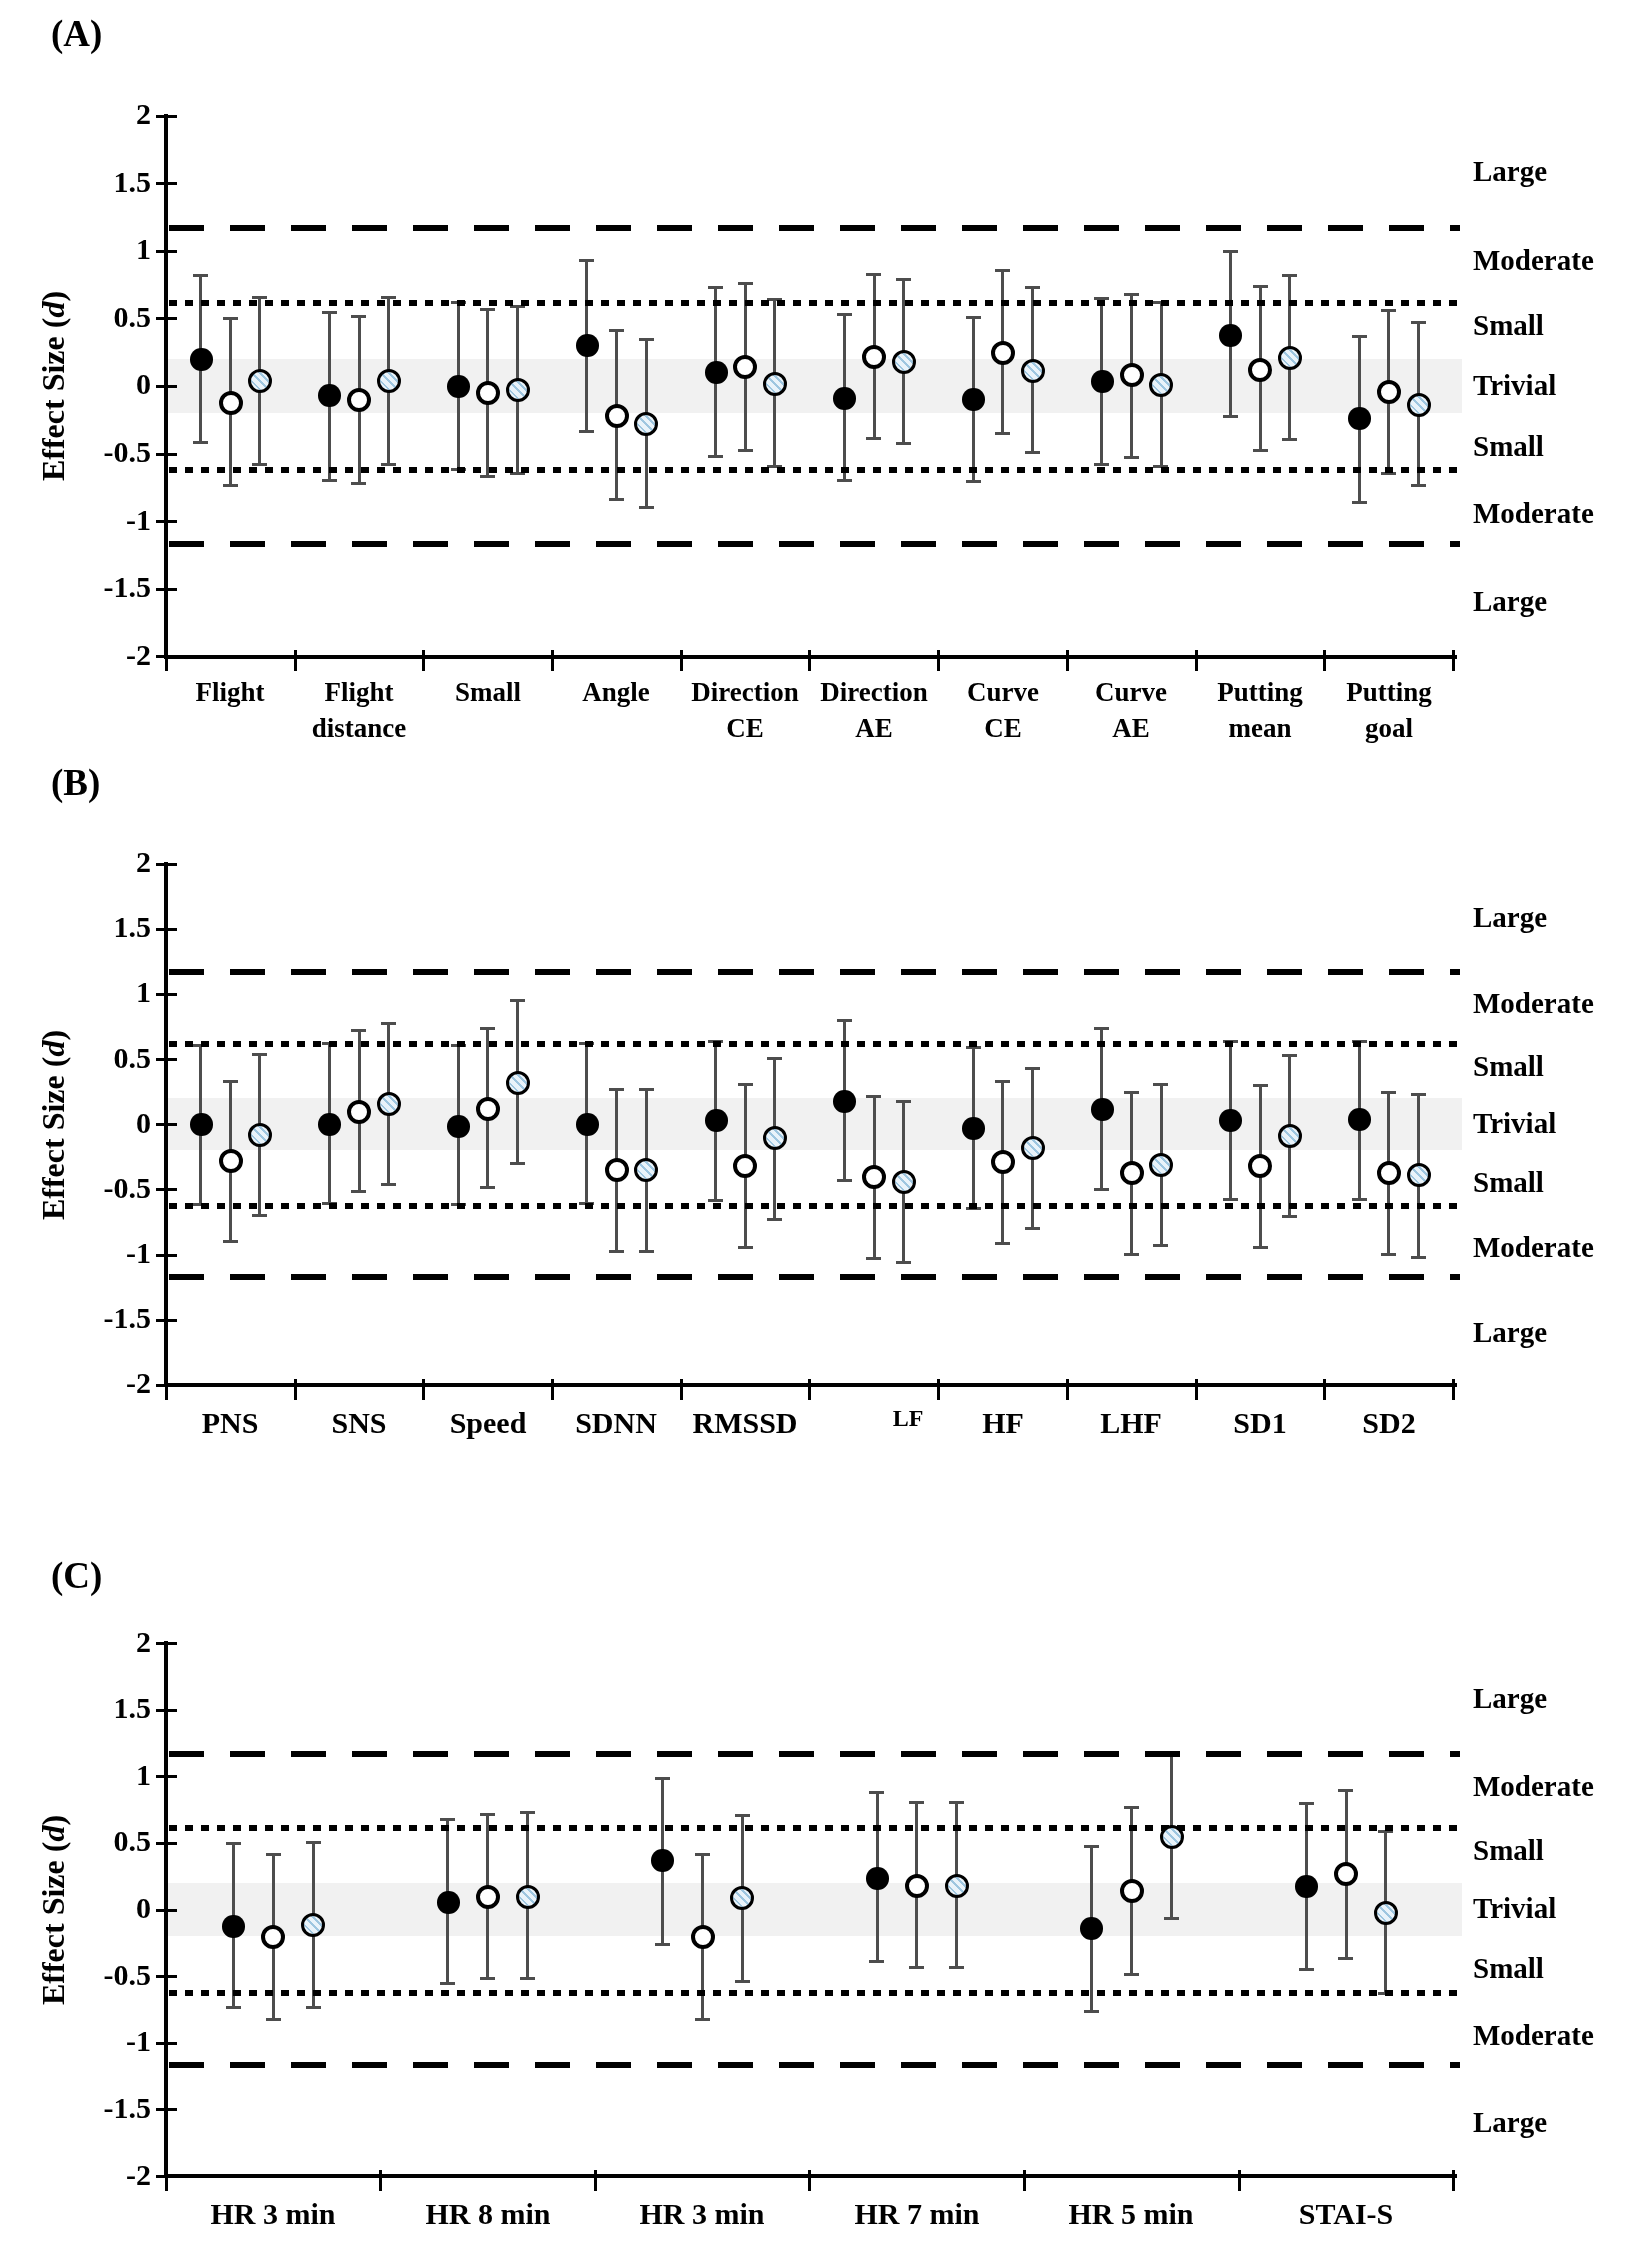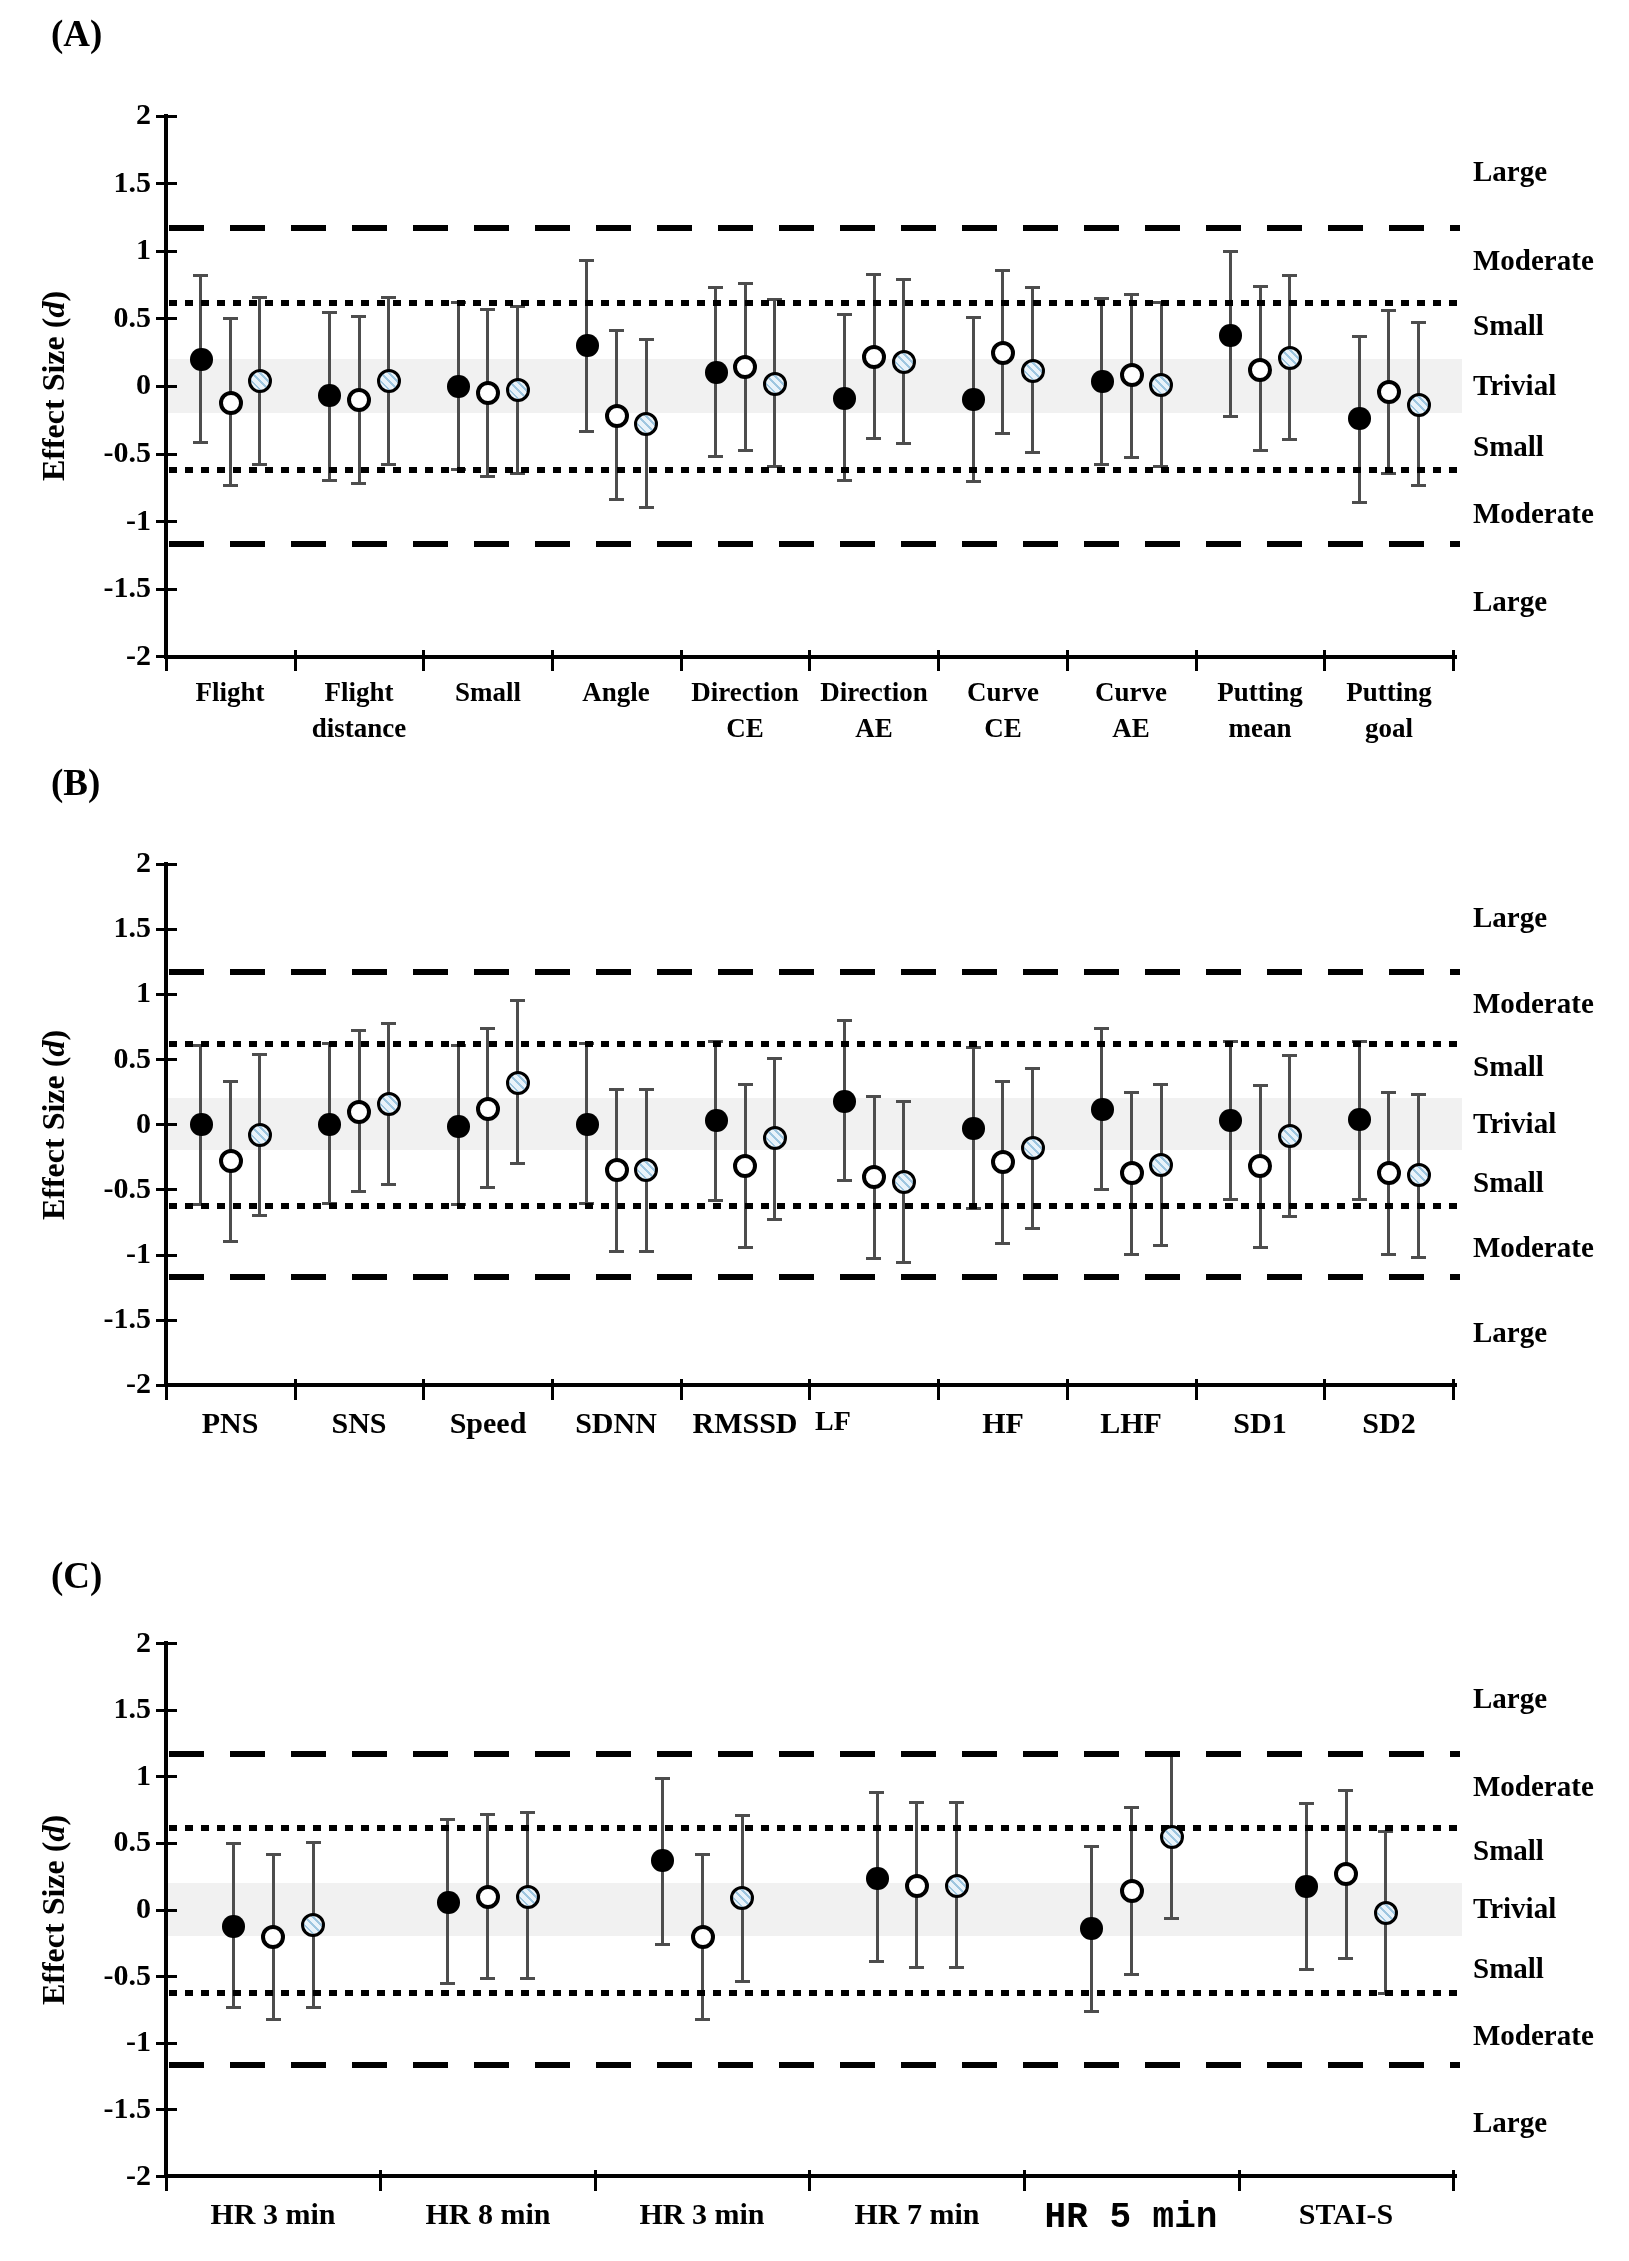--- a/index.html
+++ b/index.html
@@ -286,21 +286,21 @@
     </div>
     <div class="abs cat-label" style="left: 411px; width: 154px; top: 1403px; font-size: 30px;">
       <div>Speed</div>
     </div>
     <div class="abs cat-label" style="left: 539px; width: 154px; top: 1403px; font-size: 30px;">
       <div>SDNN</div>
     </div>
     <div class="abs cat-label" style="left: 668px; width: 154px; top: 1403px; font-size: 30px;">
       <div>RMSSD</div>
     </div>
-    <div class="abs cat-label" style="left: 756px; width: 154px; top: 1403px; font-size: 28px;">
+    <div class="abs cat-label" style="left: 831px; width: 154px; top: 1403px; font-size: 24px;">
       <div>LF</div>
     </div>
     <div class="abs cat-label" style="left: 926px; width: 154px; top: 1403px; font-size: 30px;">
       <div>HF</div>
     </div>
     <div class="abs cat-label" style="left: 1054px; width: 154px; top: 1403px; font-size: 30px;">
       <div>LHF</div>
     </div>
     <div class="abs cat-label" style="left: 1183px; width: 154px; top: 1403px; font-size: 30px;">
       <div>SD1</div>
@@ -474,21 +474,21 @@
     </div>
     <div class="abs cat-label" style="left: 368px; width: 240px; top: 2194px; font-size: 30px;">
       <div>HR 8 min</div>
     </div>
     <div class="abs cat-label" style="left: 582px; width: 240px; top: 2194px; font-size: 30px;">
       <div>HR 3 min</div>
     </div>
     <div class="abs cat-label" style="left: 797px; width: 240px; top: 2194px; font-size: 30px;">
       <div>HR 7 min</div>
     </div>
-    <div class="abs cat-label" style="left: 1011px; width: 240px; top: 2194px; font-size: 36px; font-family: Liberation Mono, monospace;">
+    <div class="abs cat-label" style="left: 1011px; width: 240px; top: 2194px; font-size: 30px;">
       <div>HR 5 min</div>
     </div>
     <div class="abs cat-label" style="left: 1226px; width: 240px; top: 2194px; font-size: 30px;">
       <div>STAI-S</div>
     </div>
     <div class="abs right-label" style="left: 1473px; top: 1682px;">Large</div>
     <div class="abs right-label" style="left: 1473px; top: 1770px;">Moderate</div>
     <div class="abs right-label" style="left: 1473px; top: 1834px;">Small</div>
     <div class="abs right-label" style="left: 1473px; top: 1892px;">Trivial</div>
     <div class="abs right-label" style="left: 1473px; top: 1952px;">Small</div>

